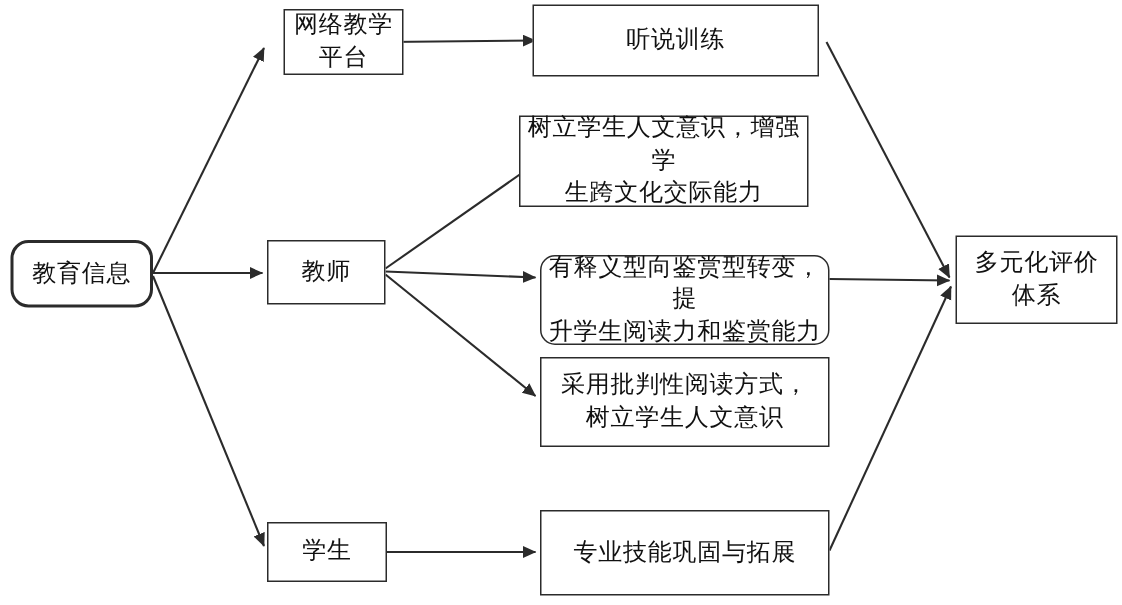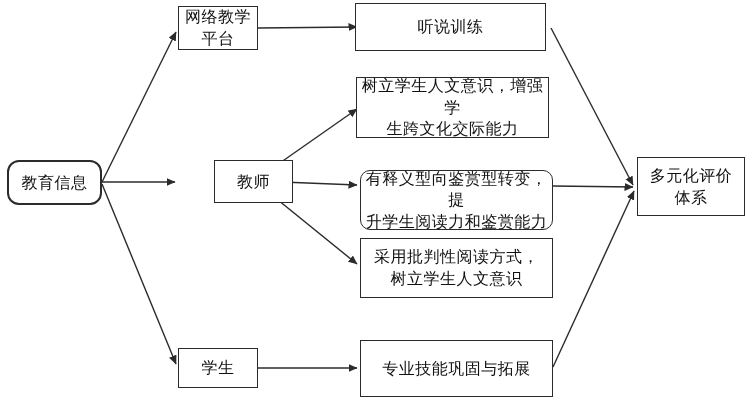--- a/index.html
+++ b/index.html
@@ -48,30 +48,30 @@
     <line x1="257" y1="181" x2="357" y2="185" marker-end="url(#arrow)"></line>
     <line x1="257" y1="183" x2="357" y2="264" marker-end="url(#arrow)"></line>
     <line x1="258" y1="368" x2="357" y2="368" marker-end="url(#arrow)"></line>
     <line x1="551" y1="28" x2="633" y2="185" marker-end="url(#arrow)"></line>
     <line x1="553" y1="186" x2="633" y2="187" marker-end="url(#arrow)"></line>
     <line x1="553" y1="367" x2="634" y2="191" marker-end="url(#arrow)"></line>
   </svg>
 
   <div class="node thick" style="left:7px; top:160px; width:95px; height:45px;">教育信息</div>
 
-  <div class="node" style="left:178px; top:6px; width:80px; height:44px;">网络教学
+  <div class="node" style="left:189px; top:6px; width:80px; height:44px;">网络教学
 平台</div>
 
-  <div class="node" style="left:178px; top:160px; width:79px; height:43px;margin-left:36px;">教师</div>
+  <div class="node" style="left:178px; top:160px; width:79px; height:43px;">教师</div>
 
   <div class="node" style="left:178px; top:348px; width:80px; height:40px;text-align:right;">学生</div>
 
   <div class="node" style="left:355px; top:3px; width:191px; height:48px;">听说训练</div>
 
-  <div class="node" style="left:356px; top:77px; width:193px; height:61px;">树立学生人文意识，增强学
+  <div class="node" style="left:346px; top:77px; width:193px; height:61px;">树立学生人文意识，增强学
 生跨文化交际能力</div>
 
   <div class="node" style="left:360px; top:170px; width:193px; height:60px;border-radius:10px;">有释义型向鉴赏型转变，提
 升学生阅读力和鉴赏能力</div>
 
   <div class="node" style="left:360px; top:238px; width:193px; height:60px;">采用批判性阅读方式，
 树立学生人文意识</div>
 
   <div class="node" style="left:360px; top:340px; width:193px; height:57px;">专业技能巩固与拓展</div>
 

